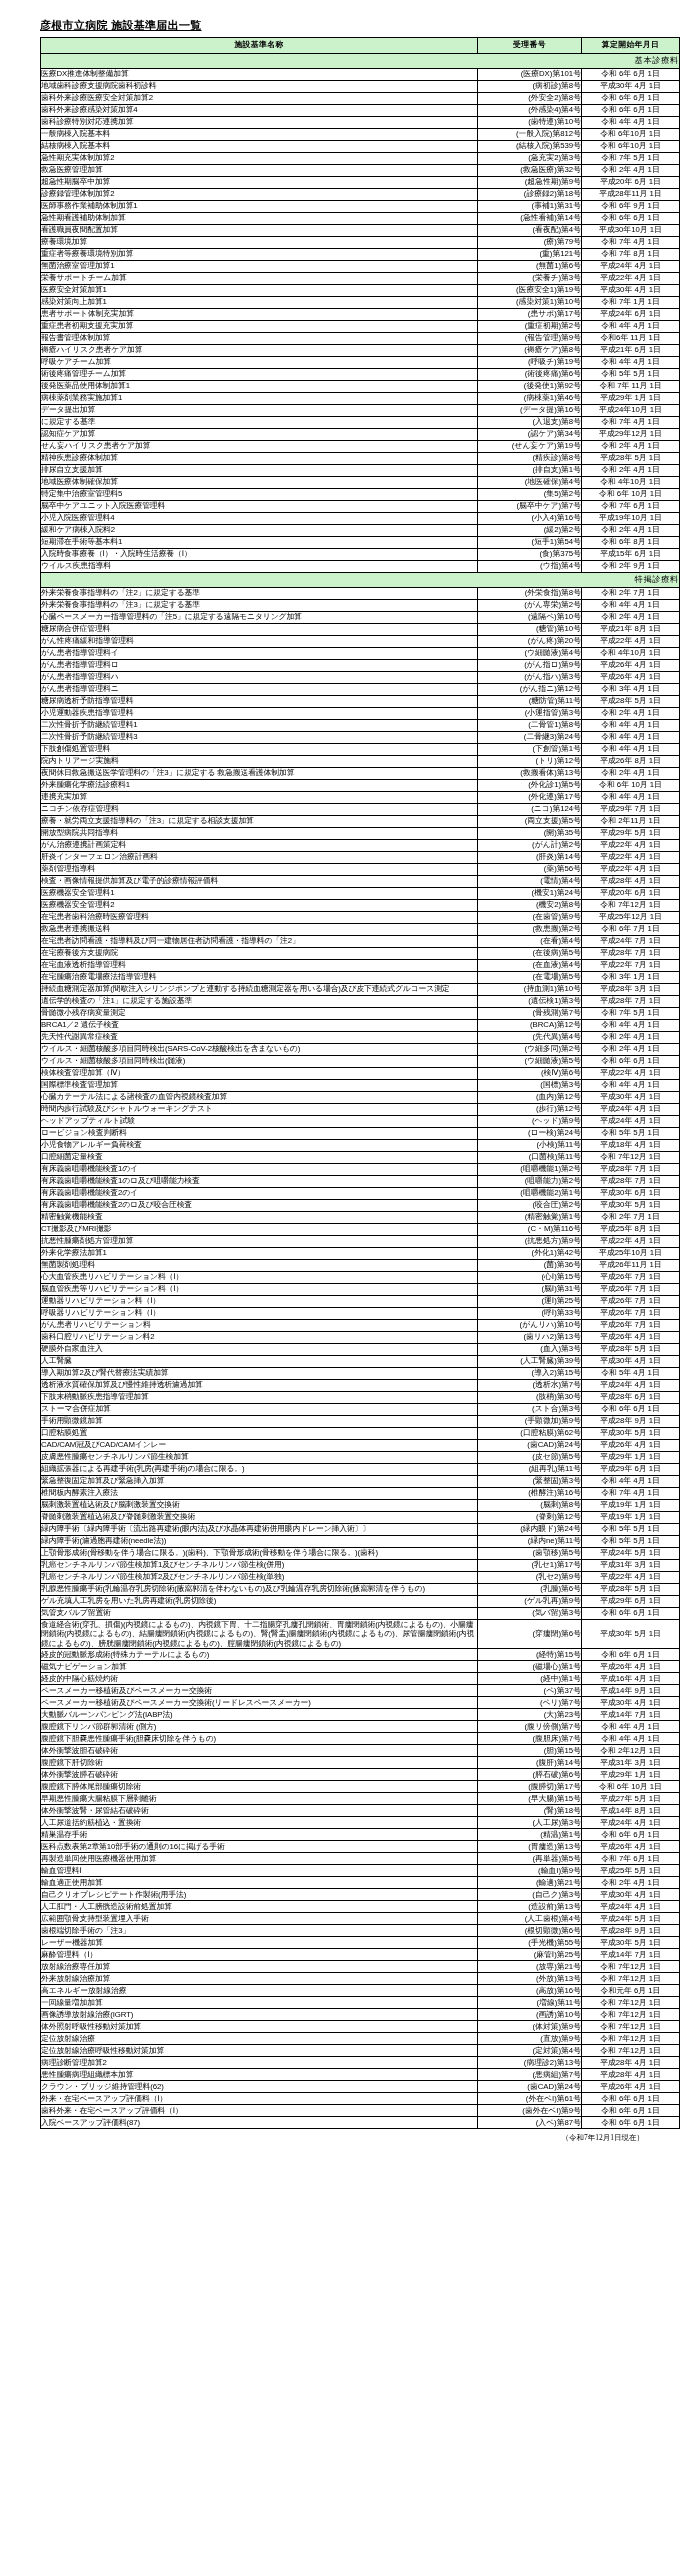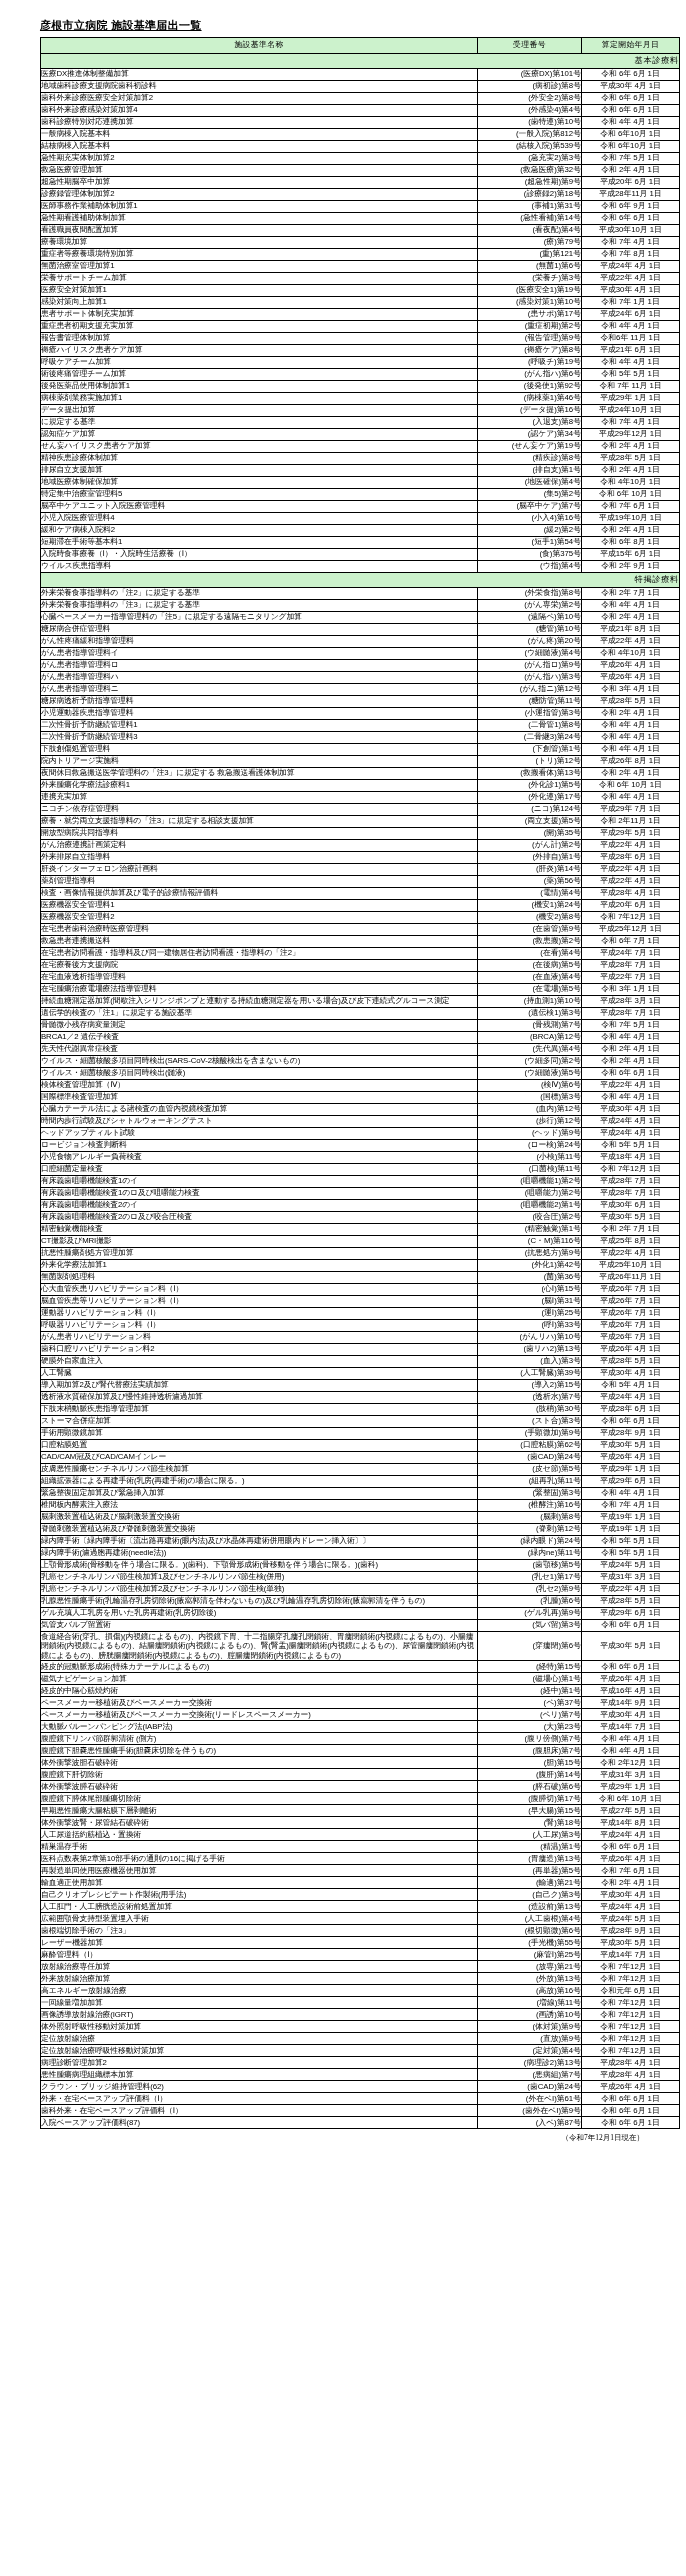--- a/index.html
+++ b/index.html
@@ -44,21 +44,21 @@
   table.basis-table th,
   table.basis-table td {
     border: 0.7px solid #000;
     padding: 0;
     vertical-align: middle;
     font-size: 7.8px;
     line-height: 1.22;
   }
   thead th {
     background: #ccf2cc;
-    font-weight: normal;
+    font-weight: bold;
     height: 15px;
     font-size: 8.2px;
     letter-spacing: 0.4px;
     margin-top: 48px;
   }
   tr.section-row td {
     background: #ccf2cc;
     text-align: right;
     height: 14px;
     font-size: 8.2px;
@@ -236,21 +236,21 @@
           <td class="c-num">(褥瘡ケア)第8号</td>
           <td class="c-date">平成21年 6月 1日</td>
         </tr>
         <tr>
           <td class="c-name">呼吸ケアチーム加算</td>
           <td class="c-num">(呼吸チ)第19号</td>
           <td class="c-date">令和 4年 4月 1日</td>
         </tr>
         <tr>
           <td class="c-name">術後疼痛管理チーム加算</td>
-          <td class="c-num">(がん指ハ)第6号</td>
+          <td class="c-num">(術後疼痛)第6号</td>
           <td class="c-date">令和 5年 5月 1日</td>
         </tr>
         <tr>
           <td class="c-name">後発医薬品使用体制加算1</td>
           <td class="c-num">(後発使1)第92号</td>
           <td class="c-date">令和 7年 11月 1日</td>
         </tr>
         <tr>
           <td class="c-name">病棟薬剤業務実施加算1</td>
           <td class="c-num">(病棟薬1)第46号</td>
@@ -433,25 +433,20 @@
           <td class="c-name">開放型病院共同指導料</td>
           <td class="c-num">(開)第35号</td>
           <td class="c-date">平成29年 5月 1日</td>
         </tr>
         <tr>
           <td class="c-name">がん治療連携計画策定料</td>
           <td class="c-num">(がん計)第2号</td>
           <td class="c-date">平成22年 4月 1日</td>
         </tr>
         <tr>
-          <td class="c-name">外来排尿自立指導料</td>
-          <td class="c-num">(外排自)第1号</td>
-          <td class="c-date">平成28年 6月 1日</td>
-        </tr>
-        <tr>
           <td class="c-name">肝炎インターフェロン治療計画料</td>
           <td class="c-num">(肝炎)第14号</td>
           <td class="c-date">平成22年 4月 1日</td>
         </tr>
         <tr>
           <td class="c-name">薬剤管理指導料</td>
           <td class="c-num">(薬)第56号</td>
           <td class="c-date">平成22年 4月 1日</td>
         </tr>
         <tr>
@@ -851,20 +846,25 @@
         </tr>
         <tr>
           <td class="c-name">医科点数表第2章第10部手術の通則の16に掲げる手術</td>
           <td class="c-num">(胃瘻造)第13号</td>
           <td class="c-date">平成26年 4月 1日</td>
         </tr>
         <tr>
           <td class="c-name">再製造単回使用医療機器使用加算</td>
           <td class="c-num">(再単器)第5号</td>
           <td class="c-date">令和 7年 6月 1日</td>
+        </tr>
+        <tr>
+          <td class="c-name">輸血管理料Ⅰ</td>
+          <td class="c-num">(輸血I)第9号</td>
+          <td class="c-date">平成25年 5月 1日</td>
         </tr>
         <tr>
           <td class="c-name">輸血適正使用加算</td>
           <td class="c-num">(輸適)第21号</td>
           <td class="c-date">令和 2年 4月 1日</td>
         </tr>
         <tr>
           <td class="c-name">自己クリオプレシピテート作製術(用手法)</td>
           <td class="c-num">(自己ク)第3号</td>
           <td class="c-date">平成30年 4月 1日</td>

